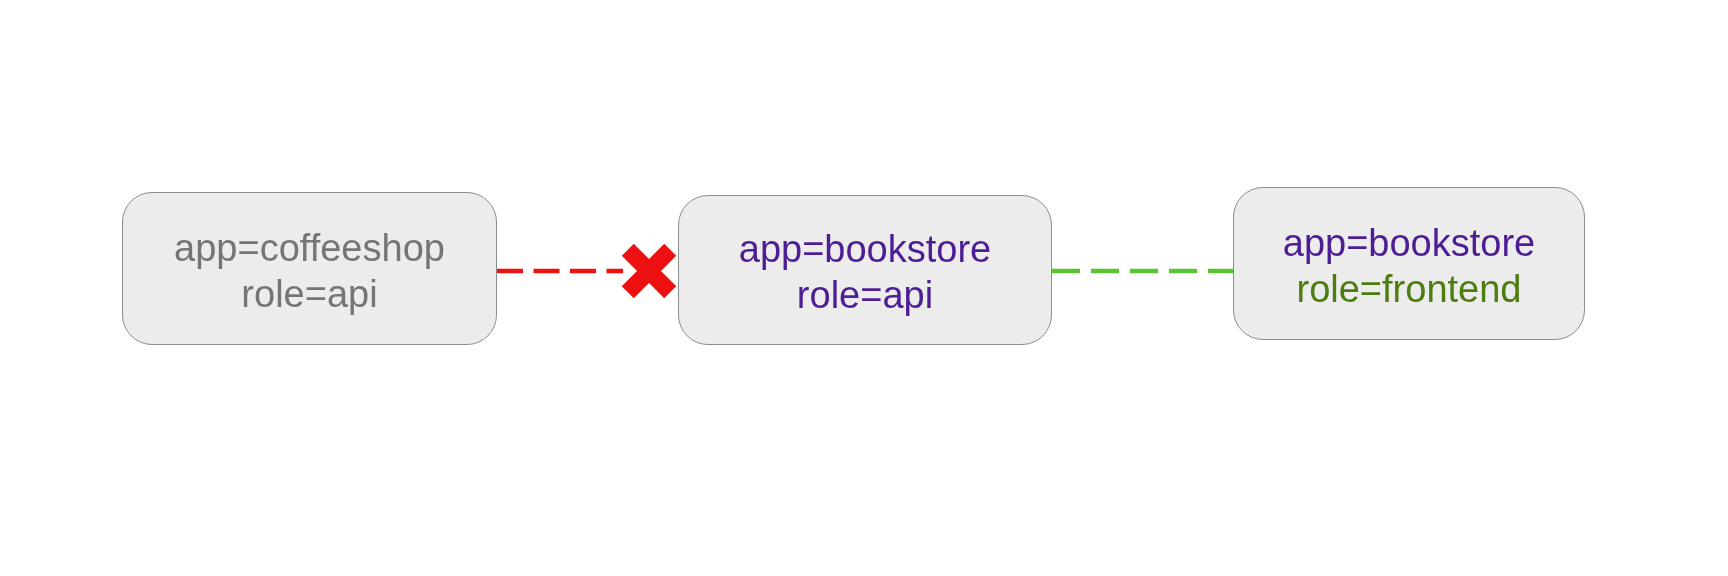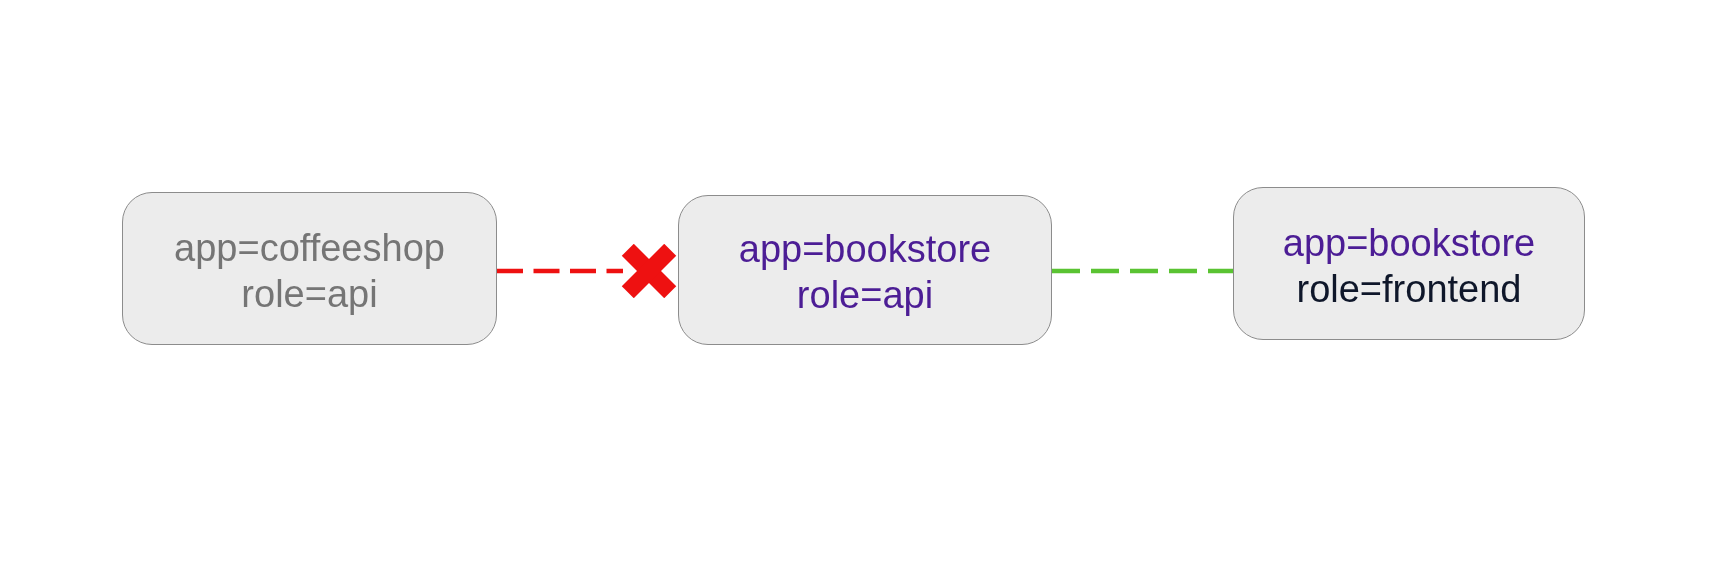--- a/index.html
+++ b/index.html
@@ -24,21 +24,21 @@
     text-align: center;
     font-size: 38px;
     line-height: 46px;
     padding-top: 4px;
   }
   .node-left   { left: 122px;  top: 192px; width: 375px; height: 153px; }
   .node-middle { left: 678px;  top: 195px; width: 374px; height: 150px; }
   .node-right  { left: 1233px; top: 187px; width: 352px; height: 153px; }
   .txt-primary     { color: #4c1d95; }
   .txt-muted-dark  { color: #757575; }
-  .txt-muted-light { color: #0f172a; }
+  .txt-muted-light { color: #4d7c0f; }
   .edge { position: absolute; display: block; }
   .edge-blocked { left: 497px;  top: 244px; }
   .edge-allowed { left: 1052px; top: 244px; }
 </style>
 </head>
 <body>
 
 <div class="canvas">
 
   <div class="node node-left">

